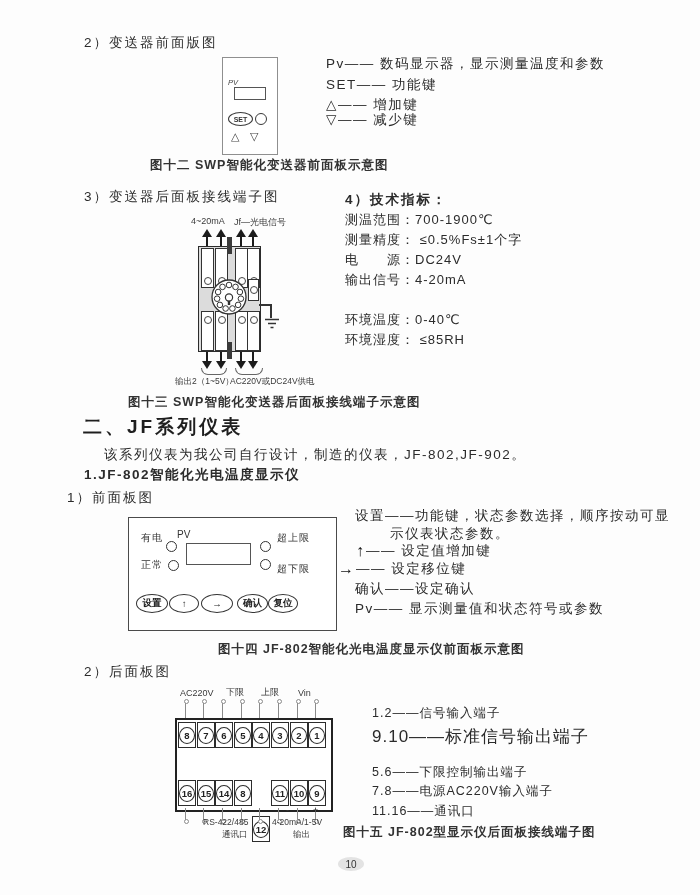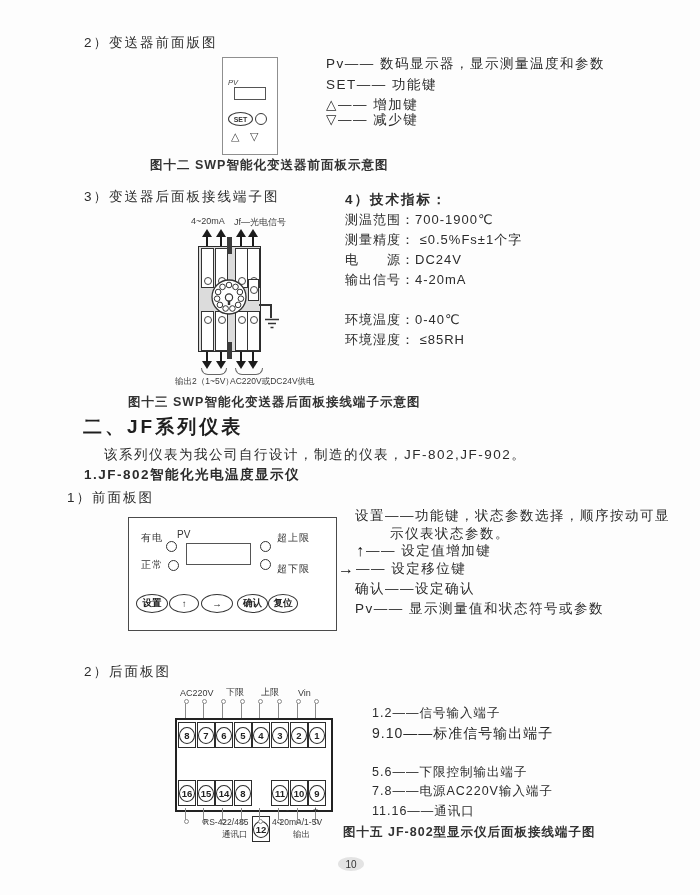--- a/index.html
+++ b/index.html
@@ -192,20 +192,21 @@
     <span class="big-arrow">↑</span>
     <span class="txt legend">——  设定值增加键</span>
   </div>
   <div class="abs" style="left:338px;top:560px;display:flex;align-items:center;gap:2px;">
     <span class="big-arrow">→</span>
     <span class="txt legend">——  设定移位键</span>
   </div>
   <div class="abs txt legend" style="left:355px;top:580px;">确认——设定确认</div>
   <div class="abs txt legend" style="left:355px;top:600px;">Pv——  显示测量值和状态符号或参数</div>
 
+  <div class="abs txt cap" style="left:218px;top:641px;">图十四   JF-802智能化光电温度显示仪前面板示意图</div>
 
   <div class="abs txt h" style="left:84px;top:663px;">2）后面板图</div>
 
   <div class="abs txt small9" style="left:180px;top:688px;">AC220V</div>
   <div class="abs txt small9" style="left:226px;top:686px;">下限</div>
   <div class="abs txt small9" style="left:261px;top:686px;">上限</div>
   <div class="abs txt small9" style="left:298px;top:688px;">Vin</div>
 
   <div class="abs" style="left:175px;top:700px;width:154px;height:18px;">
     <div class="stub" style="left:10px;top:3px;height:15px;">
@@ -313,21 +314,21 @@
   </div>
 
   <div class="abs txt small9" style="left:286px;top:805px;">-</div>
   <div class="abs txt small9" style="left:313px;top:805px;">+</div>
   <div class="abs txt small85" style="left:203px;top:817px;">RS-422/485</div>
   <div class="abs txt small85" style="left:222px;top:829px;">通讯口</div>
   <div class="abs txt small85" style="left:272px;top:817px;">4-20mA/1-5V</div>
   <div class="abs txt small85" style="left:293px;top:829px;">输出</div>
 
   <div class="abs txt spec" style="left:372px;top:705px;font-size:12.5px;">1.2——信号输入端子</div>
-  <div class="abs txt spec" style="left:372px;top:725px;font-size:14px;">9.10——标准信号输出端子</div>
+  <div class="abs txt spec" style="left:372px;top:725px;font-size:17px;">9.10——标准信号输出端子</div>
   <div class="abs txt spec" style="left:372px;top:764px;font-size:12.5px;">5.6——下限控制输出端子</div>
   <div class="abs txt spec" style="left:372px;top:783px;font-size:12.5px;">7.8——电源AC220V输入端子</div>
   <div class="abs txt spec" style="left:372px;top:803px;font-size:12.5px;">11.16——通讯口</div>
 
   <div class="abs txt cap" style="left:343px;top:824px;text-align:right;">图十五   JF-802型显示仪后面板接线端子图</div>
 
   <div class="abs pgnum" style="left:338px;top:857px;width:26px;height:14px;">10</div>
 </div>
 
 </body></html>

